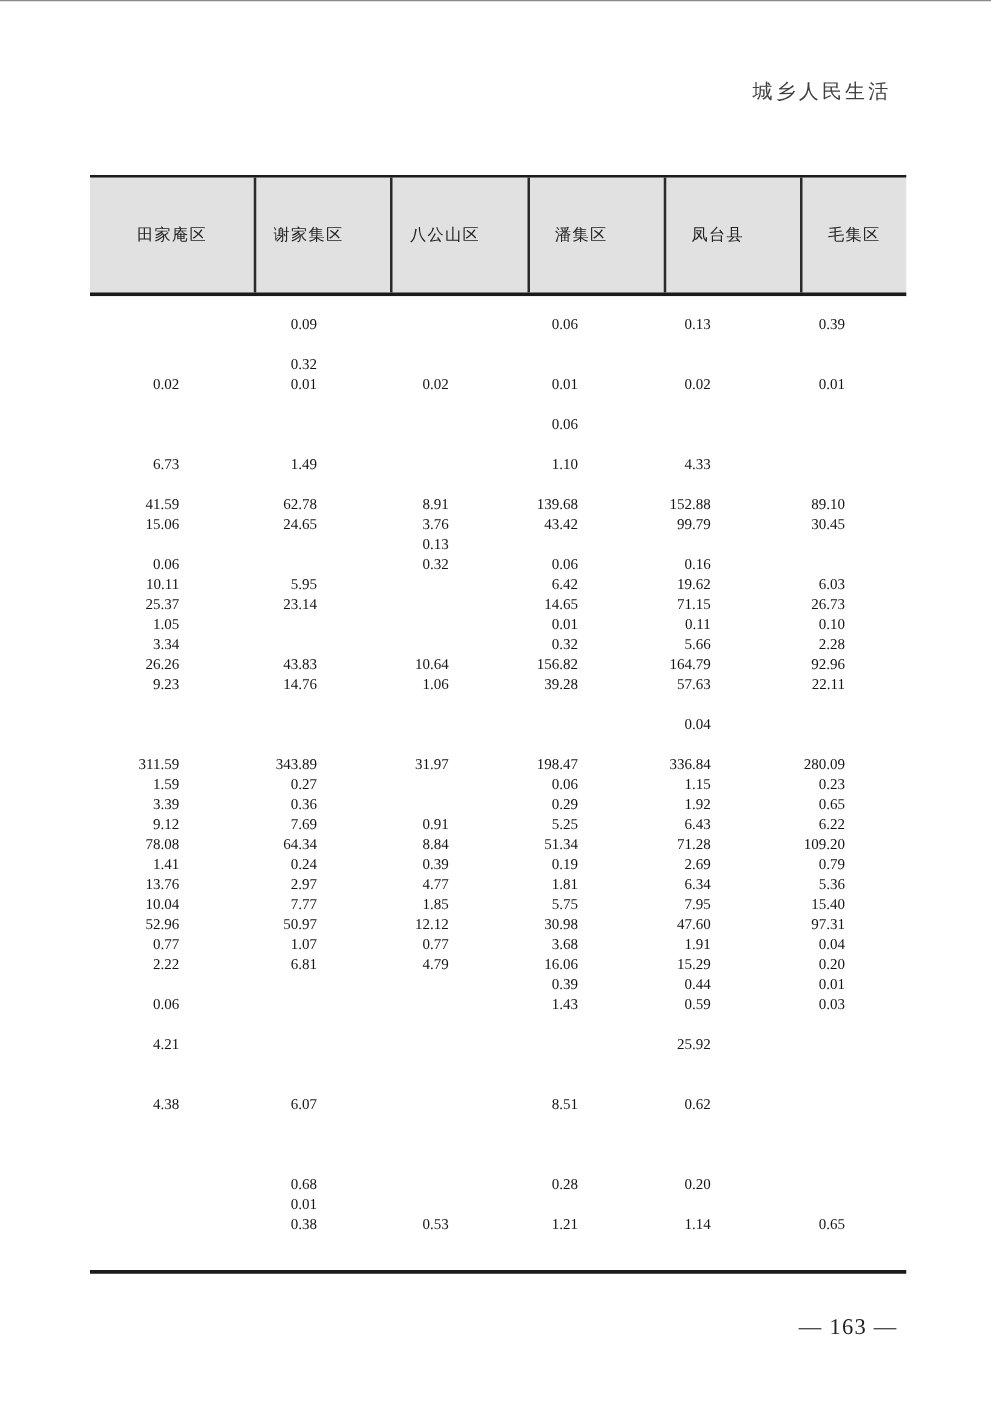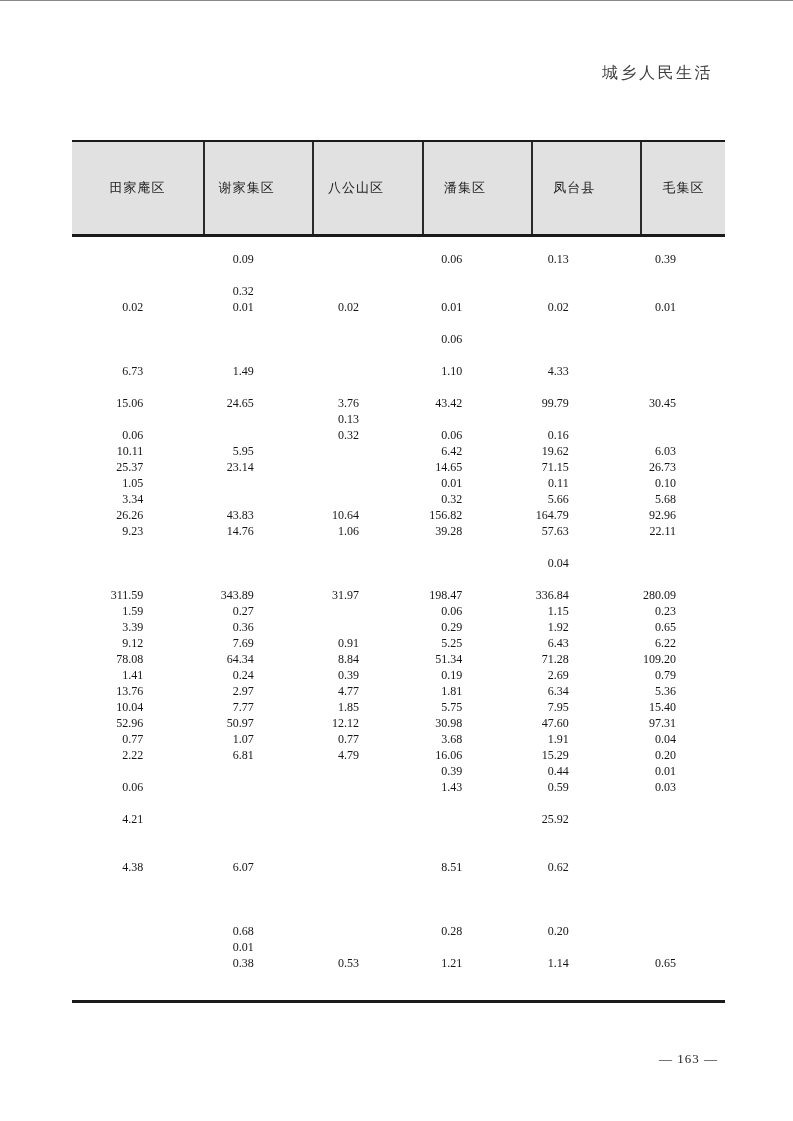--- a/index.html
+++ b/index.html
@@ -81,21 +81,21 @@
   .tcell:nth-child(1) { padding-right: 39px; }
   .tcell:nth-child(2) { padding-right: 34px; }
   .tcell:nth-child(3) { padding-right: 32px; }
   .tcell:nth-child(4) { padding-right: 35px; }
   .tcell:nth-child(5) { padding-right: 36px; }
   .tcell:nth-child(6) { padding-right: 49px; }
   .page-number {
     position: absolute;
     top: 1051px;
     right: 75px;
-    font-size: 13px;
+    font-size: 18px;
     letter-spacing: 1px;
     color: #222222;
     white-space: nowrap;
   }
 </style>
 </head>
 <body>
 
 <div class="page">
   <div class="page-top-edge"></div>
@@ -178,20 +178,28 @@
         </div>
         <div class="trow">
           <div class="tcell"></div>
           <div class="tcell"></div>
           <div class="tcell"></div>
           <div class="tcell"></div>
           <div class="tcell"></div>
           <div class="tcell"></div>
         </div>
         <div class="trow">
+          <div class="tcell">41.59</div>
+          <div class="tcell">62.78</div>
+          <div class="tcell">8.91</div>
+          <div class="tcell">139.68</div>
+          <div class="tcell">152.88</div>
+          <div class="tcell">89.10</div>
+        </div>
+        <div class="trow">
           <div class="tcell">15.06</div>
           <div class="tcell">24.65</div>
           <div class="tcell">3.76</div>
           <div class="tcell">43.42</div>
           <div class="tcell">99.79</div>
           <div class="tcell">30.45</div>
         </div>
         <div class="trow">
           <div class="tcell"></div>
           <div class="tcell"></div>
@@ -231,21 +239,21 @@
           <div class="tcell">0.01</div>
           <div class="tcell">0.11</div>
           <div class="tcell">0.10</div>
         </div>
         <div class="trow">
           <div class="tcell">3.34</div>
           <div class="tcell"></div>
           <div class="tcell"></div>
           <div class="tcell">0.32</div>
           <div class="tcell">5.66</div>
-          <div class="tcell">5.68</div>
+          <div class="tcell">2.28</div>
         </div>
         <div class="trow">
           <div class="tcell">26.26</div>
           <div class="tcell">43.83</div>
           <div class="tcell">10.64</div>
           <div class="tcell">156.82</div>
           <div class="tcell">164.79</div>
           <div class="tcell">92.96</div>
         </div>
         <div class="trow">

